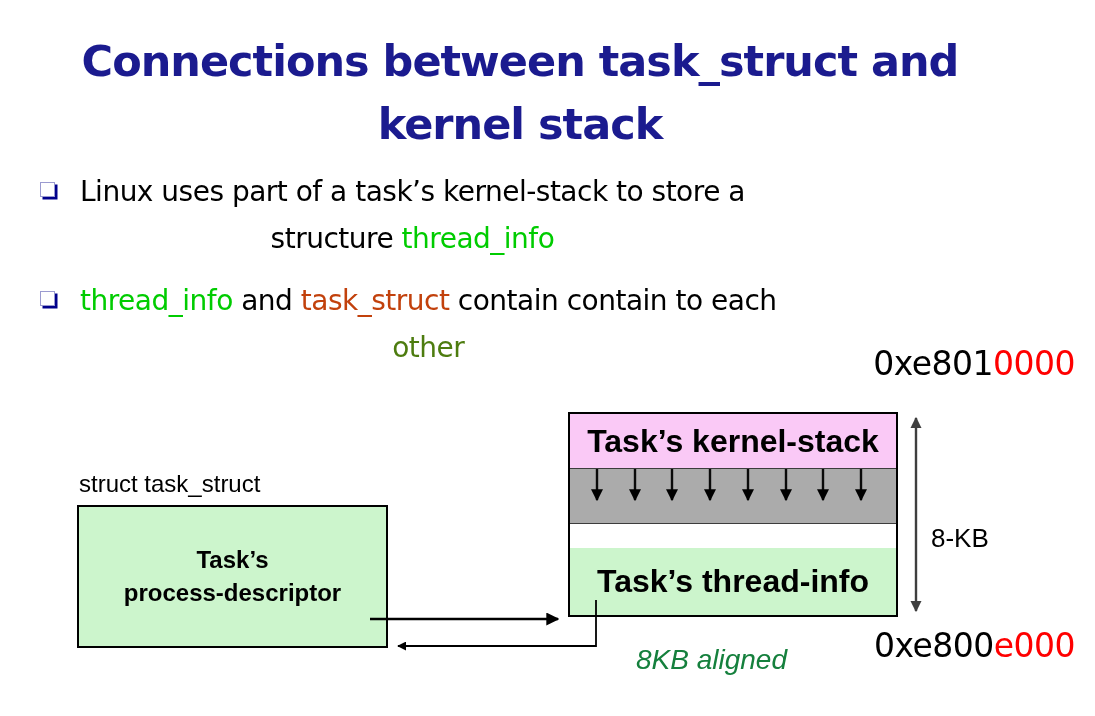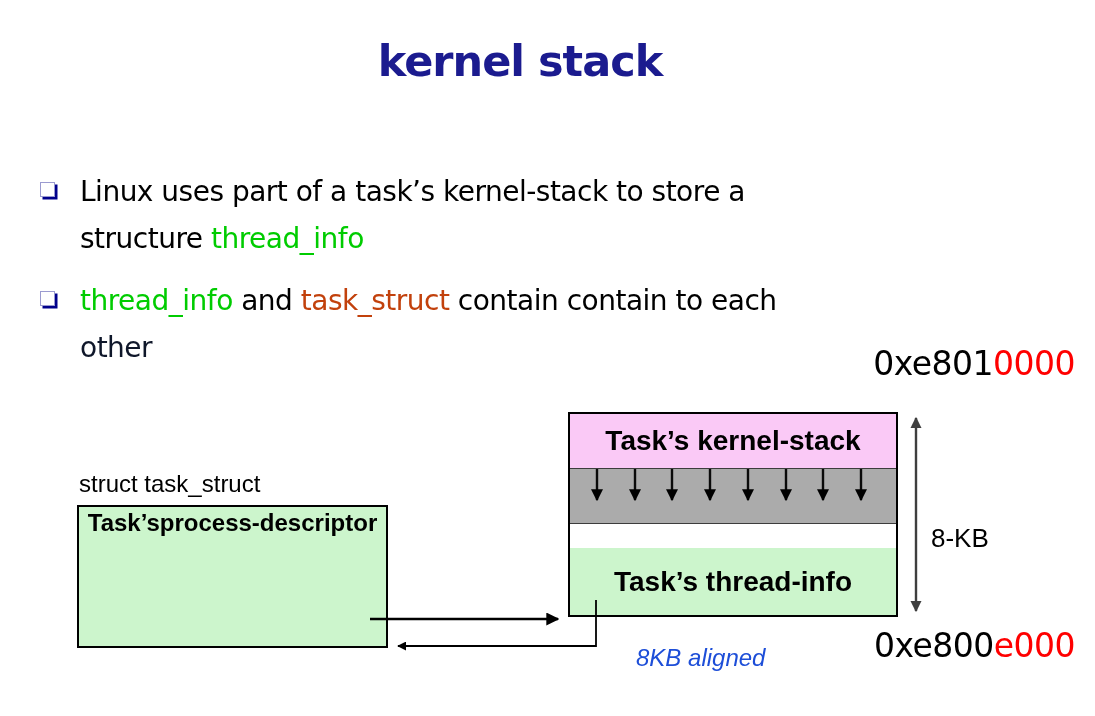--- a/index.html
+++ b/index.html
@@ -11,90 +11,91 @@
 
   
   .title{
     position:absolute;top:30px;left:0;width:1040px;text-align:center;
     color:var(--title-blue);font-weight:bold;font-size:43px;line-height:1.47;
     letter-spacing:-1px;
   }
 
   
   .bullets{position:absolute;left:40px;top:168px;width:1010px;}
-  .bullet-row{display:flex;align-items:flex-start;margin-bottom:15px;}
+  .bullet-row{display:flex;align-items:flex-start;margin-bottom:15px;text-align:center;}
   .bullet-sq{
     flex:none;width:13px;height:13px;margin-top:14px;margin-right:25px;
     background:#ffffff;border:1px solid #9b9bd0;
     box-shadow:2.5px 2.5px 0 var(--bullet-navy);
   }
   .bullet-text{font-size:28px;line-height:47px;color:#000;letter-spacing:-0.5px;}
   .bullet-line{white-space:nowrap;}
 
   
   .addr{position:absolute;right:20px;font-size:33px;white-space:nowrap;letter-spacing:-0.5px;}
   .addr-top{top:344px;}
   .addr-bottom{top:626px;text-align:right;}
 
   
   .stack-box{
     position:absolute;left:568px;top:412px;width:330px;height:205px;
     border:2px solid #000;box-sizing:border-box;display:flex;flex-direction:column;
     font-family:"Liberation Sans",sans-serif;
   }
   .sec{display:flex;align-items:center;justify-content:center;
-       font-weight:bold;font-size:28px;color:#000;}
+       font-weight:bold;font-size:32px;color:#000;}
   .sec-kernel{height:54px;background:var(--pink-fill);flex:none;}
   .sec-gray{flex:1;background:var(--gray-fill);border-top:1px solid #3c3c3c;border-bottom:1px solid #3c3c3c;}
   .sec-thread{height:67px;background:var(--green-fill);flex:none;margin-top:24px;}
 
   
   .task-box{
     position:absolute;left:77px;top:505px;width:311px;height:143px;
     background:var(--green-fill);border:2px solid #000;box-sizing:border-box;
-    display:flex;flex-direction:row;justify-content:center;text-align:center;
+    display:flex;flex-direction:column;justify-content:center;text-align:center;
     font-family:"Liberation Sans",sans-serif;font-weight:bold;font-size:24px;line-height:1.35;color:#000;
   }
   .struct-label{
     position:absolute;left:79px;top:470px;color:#000;
     font-family:"Liberation Sans",sans-serif;font-size:24px;white-space:nowrap;
   }
   .size-label{
     position:absolute;left:931px;top:523px;color:#000;
     font-family:"Liberation Sans",sans-serif;font-size:26px;white-space:nowrap;
   }
   .aligned-label{
-    position:absolute;left:636px;top:644px;color:#1d4ed8;
-    font-family:"Liberation Sans",sans-serif;font-style:italic;font-size:24px;white-space:nowrap;
+    position:absolute;left:636px;top:644px;color:#15803d;
+    font-family:"Liberation Sans",sans-serif;font-style:italic;font-size:28px;white-space:nowrap;
   }
 
   .overlay{position:absolute;left:0;top:0;pointer-events:none;}
 </style>
 </head>
 <body>
 
 <div class="slide">
 
   <div class="title">
+    <div>Connections between task_struct and</div>
     <div>kernel stack</div>
   </div>
 
   <div class="bullets">
     <div class="bullet-row">
       <span class="bullet-sq"></span>
       <div class="bullet-text">
         <div class="bullet-line"><span style="color: rgb(0, 0, 0);">Linux uses part of a task’s kernel-stack to store a</span></div>
         <div class="bullet-line"><span style="color: rgb(0, 0, 0);">structure </span><span style="color: rgb(0, 204, 0);">thread_info</span></div>
       </div>
     </div>
     <div class="bullet-row">
       <span class="bullet-sq"></span>
       <div class="bullet-text">
         <div class="bullet-line"><span style="color: rgb(0, 204, 0);">thread_info</span><span style="color: rgb(0, 0, 0);"> and </span><span style="color: #c2410c;">task_struct</span><span style="color: rgb(0, 0, 0);"> contain contain to each</span></div>
-        <div class="bullet-line"><span style="color: #0f172a;">other</span></div>
+        <div class="bullet-line"><span style="color: #4d7c0f;">other</span></div>
       </div>
     </div>
   </div>
 
   <div class="addr addr-top"><span style="color: rgb(0, 0, 0);">0xe801</span><span style="color: rgb(255, 0, 0);">0000</span></div>
   <div class="addr addr-bottom"><span style="color: rgb(0, 0, 0);">0xe800</span><span style="color: rgb(255, 0, 0);">e000</span></div>
 
   <div class="stack-box">
     <div class="sec sec-kernel">Task’s kernel-stack</div>
     <div class="sec sec-gray"></div>

